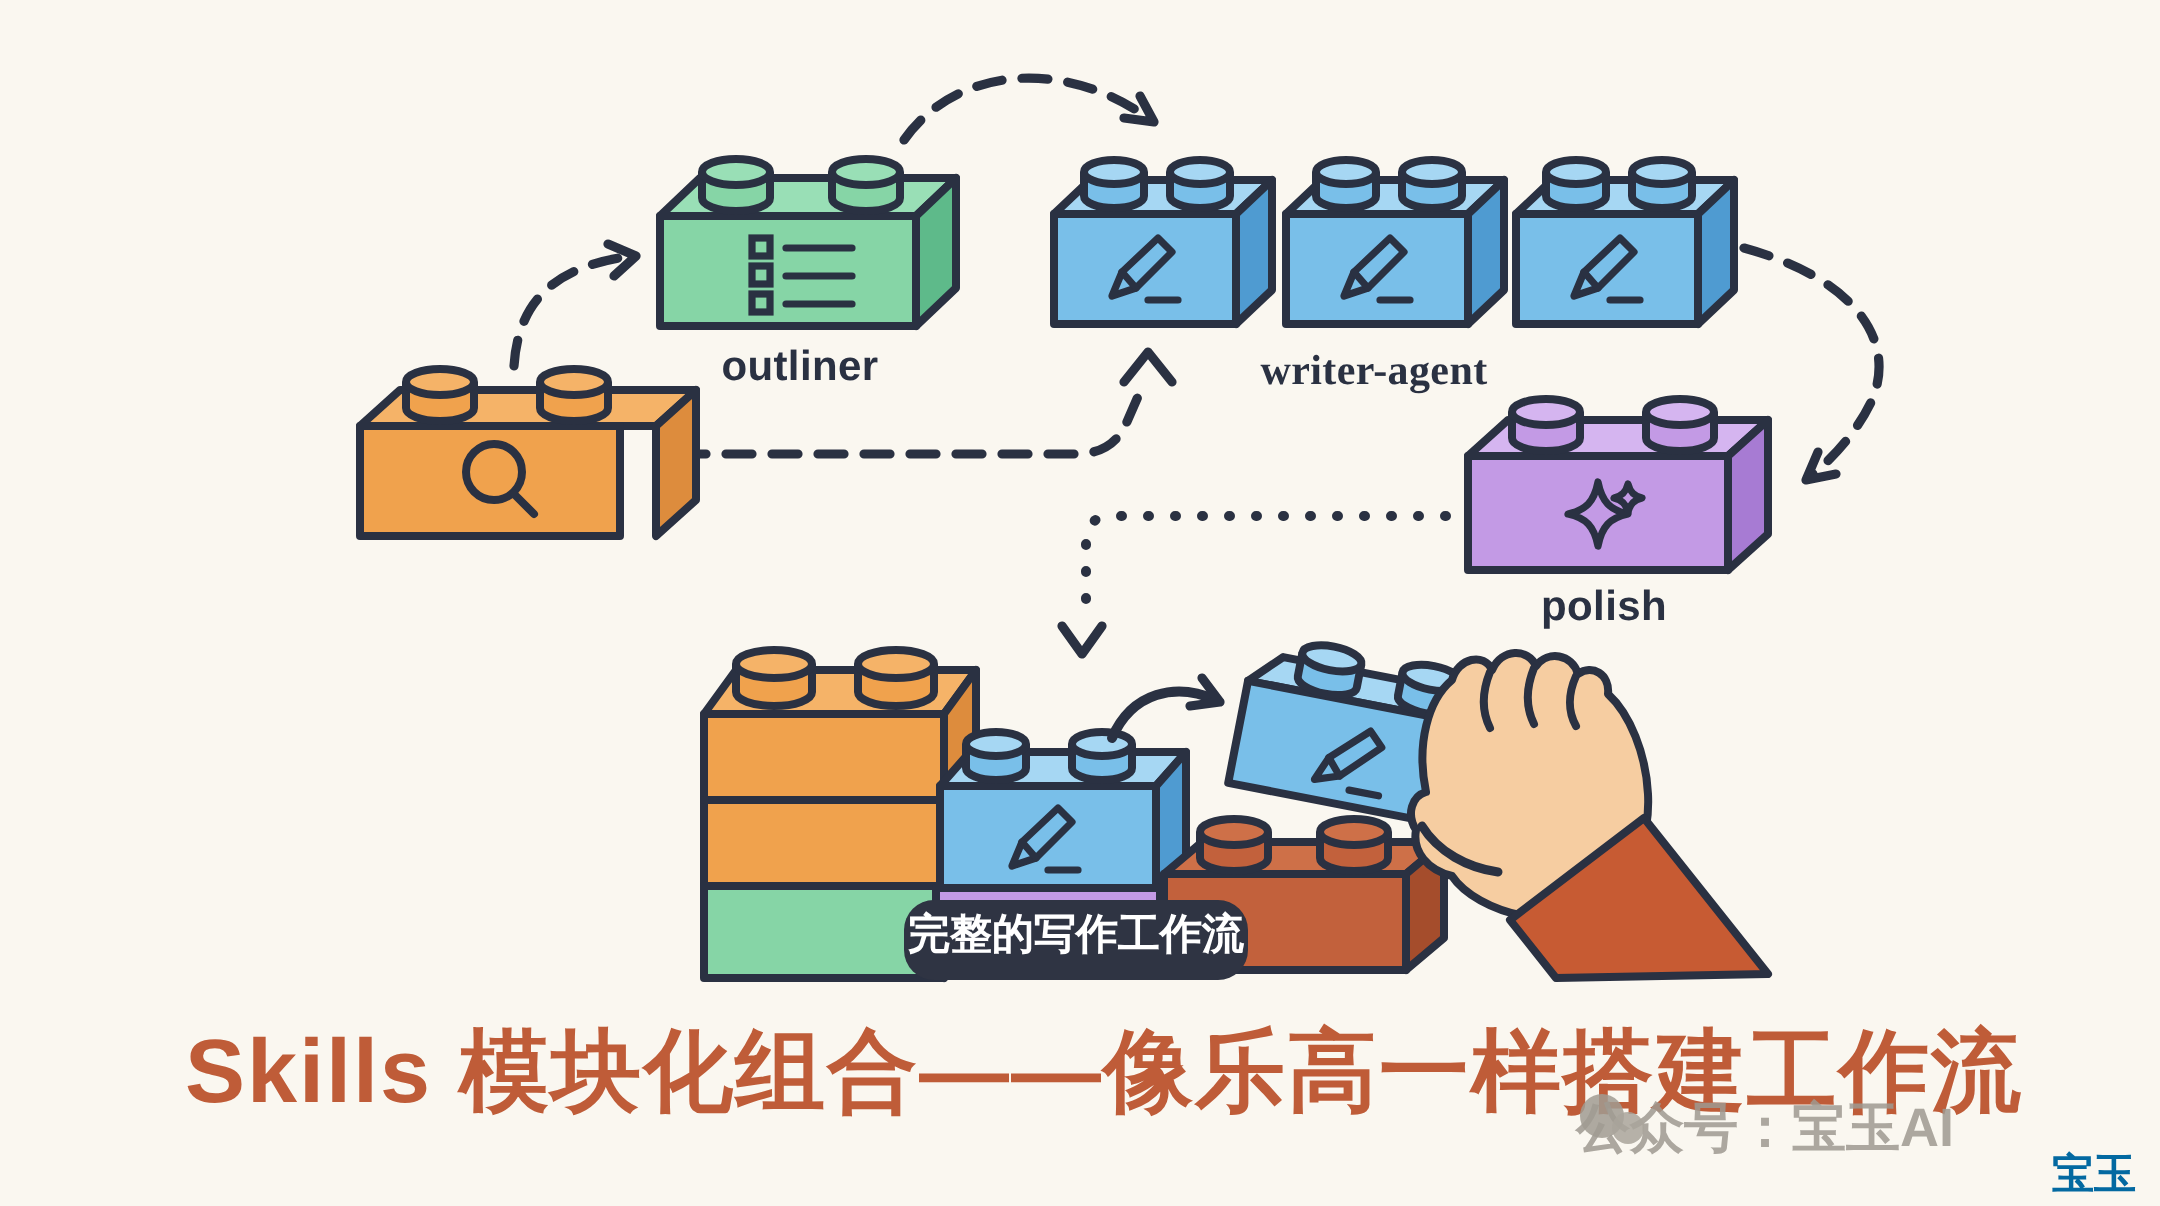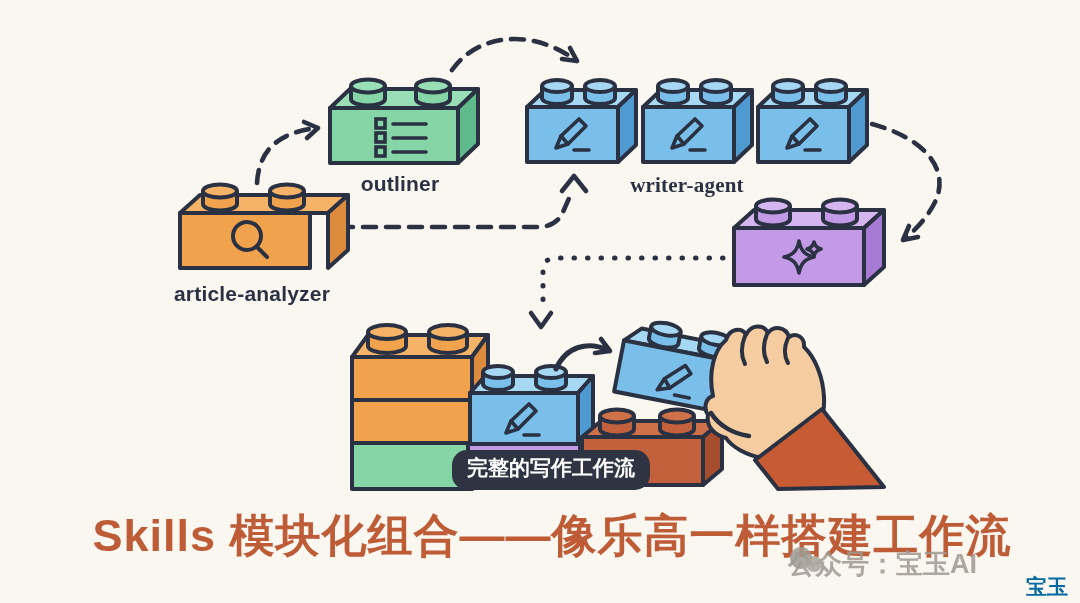--- a/index.html
+++ b/index.html
@@ -21,21 +21,21 @@
   .dots{stroke-width:5;stroke-dasharray:0.5 13;}
   .sol{stroke-width:5;}
   .head{stroke-width:4.6;}
   
   .lbl{
     position:absolute;color:#2a3142;font-weight:700;font-size:21px;
     text-align:center;letter-spacing:.2px;
   }
   .badge{
     position:absolute;left:452px;top:450px;height:40px;line-height:36px;
-    padding:0 15px;background:#2f3443;color:#ffffff;font-weight:700;
+    padding:0 2px;background:#2f3443;color:#ffffff;font-weight:700;
     font-size:21px;border-radius:15px;white-space:nowrap;
   }
   .title{
     position:absolute;left:12px;top:506px;width:1080px;text-align:center;
     color:#bf5c38;font-weight:800;font-size:45px;letter-spacing:1px;
     white-space:nowrap;
   }
   .wm{
     position:absolute;left:788px;top:546px;display:flex;align-items:center;
     gap:5px;color:rgba(158,153,144,.85);font-size:27px;font-weight:700;
@@ -238,21 +238,21 @@
     <path class="ln" stroke-width="4" d="M 745 336 C 741 346 741 356 745 364"></path>
     <path class="ln" stroke-width="4" d="M 767 334 C 763 344 763 354 767 362"></path>
     <path class="ln" stroke-width="4" d="M 788 338 C 784 347 784 356 788 363"></path>
     <path class="ln" stroke-width="4.5" d="M 711 413 C 719 426 734 434 749 436"></path>
     <path class="br sleeve" stroke-width="5" d="M 755 460 L 822 409 L 884 487 L 778 489 Z"></path>
   </g>
 </svg>
 
 <div class="lbl" style="left:280px;top:172px;width:240px;">outliner</div>
 <div class="lbl" style="left:567px;top:173px;width:240px;font-family:Liberation Serif, serif;">writer-agent</div>
-<div class="lbl" style="left:132px;top:282px;width:240px;">article-analyzer</div>
+<div class="lbl" style="left:682px;top:292px;width:240px;">polish</div>
 
 <div class="badge">完整的写作工作流</div>
 
 <div class="title">Skills 模块化组合——像乐高一样搭建工作流</div>
 
 <div class="wm">
   <svg width="36" height="30" viewBox="0 0 36 30">
     <circle cx="13" cy="12" r="11" fill="#a09b92" opacity="0.85"></circle>
     <circle cx="26" cy="18" r="8" fill="#a9a49b" opacity="0.85"></circle>
   </svg>

